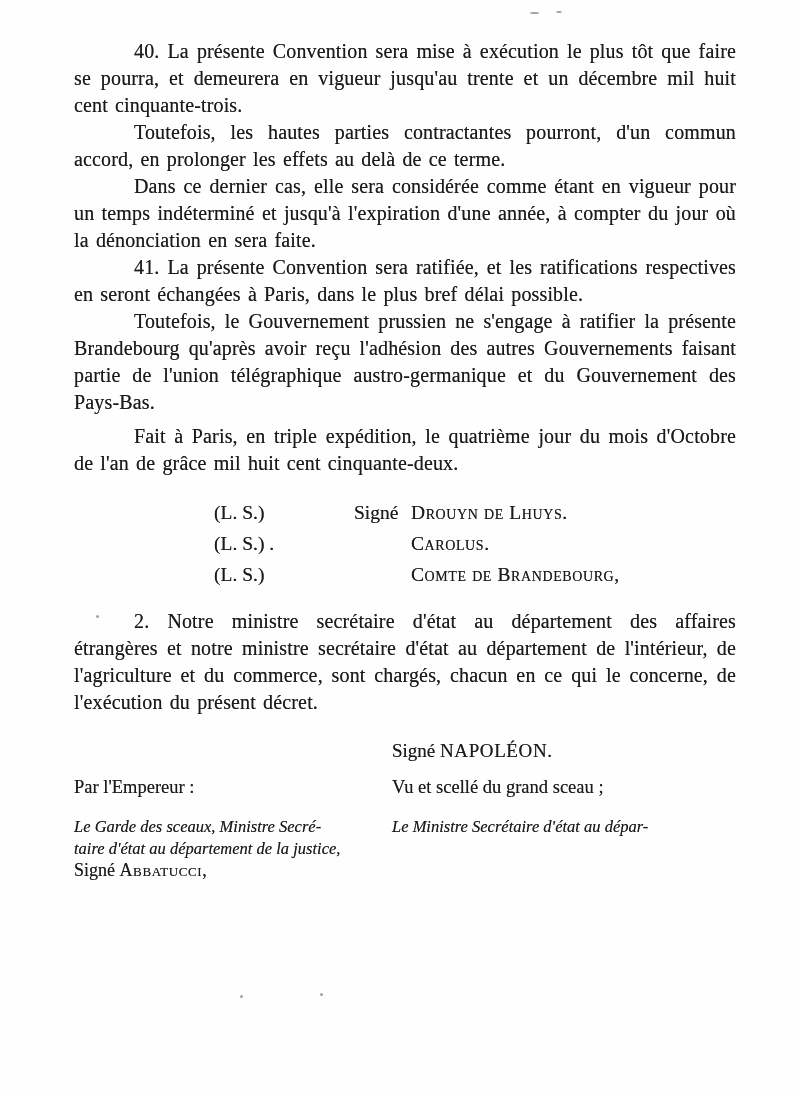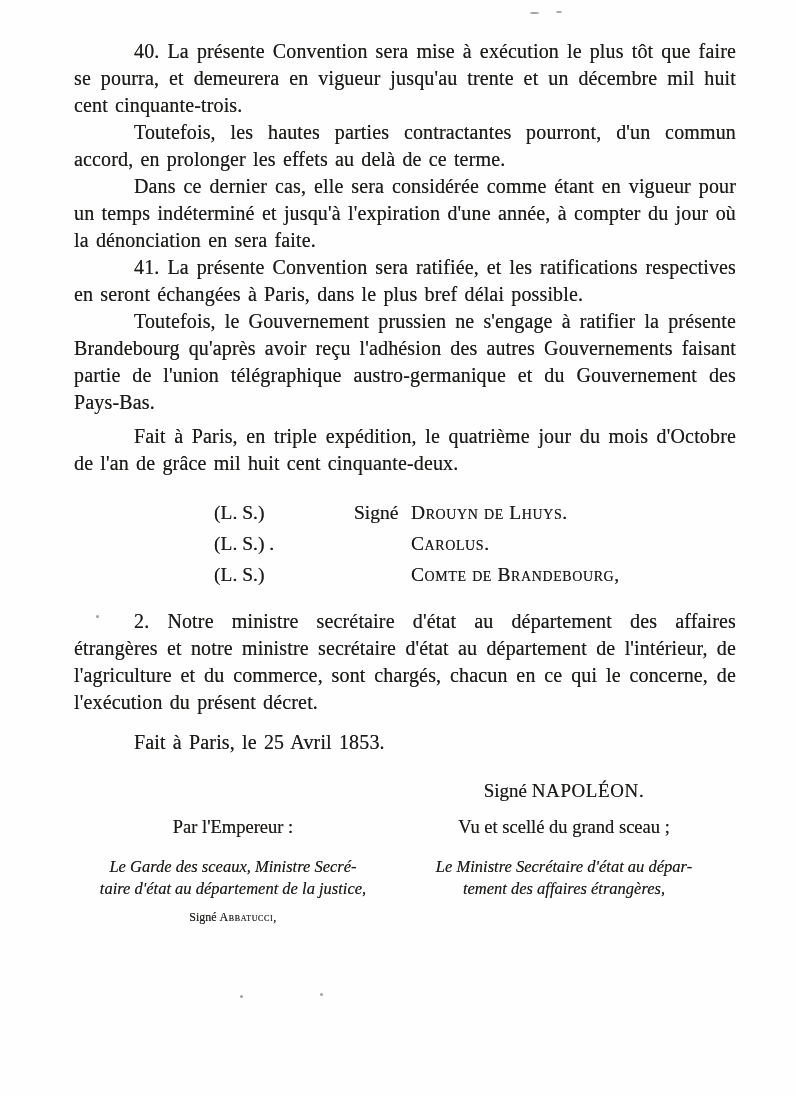--- a/index.html
+++ b/index.html
@@ -55,25 +55,25 @@
   }
 
   
   .footer {
     margin-top: 24px;
     display: grid;
     grid-template-columns: 318px 344px;
     column-gap: 0;
     text-shadow: 0 0 0.4px rgba(20,18,15,0.6);
   }
-  .footer .cell { text-align: center; }
+  .footer .cell { }
   .row-napoleon { margin-top: 0; font-size: 19px; }
   .row-attest { margin-top: 10px; font-size: 18.5px; line-height: 30px; }
   .row-titles { margin-top: 14px; font-size: 16.5px; line-height: 21.5px; font-style: italic; }
-  .row-signed { margin-top: 11px; font-size: 12px; }
+  .row-signed { margin-top: 1px; font-size: 18px; }
   .official-line { display: block; font-style: italic; }
   .caps-name { letter-spacing: 0.6px; }
 
   
   .speck {
     position: absolute;
     background: #555;
     border-radius: 50%;
     opacity: 0.55;
   }
@@ -104,40 +104,38 @@
         <span class="sc">Carolus.</span>
       </div>
       <div class="seal-row">
         <span class="seal-label">(L. S.)</span>
         <span class="sig-prefix"></span>
         <span class="sc">Comte de Brandebourg,</span>
       </div>
     </div>
 
     <p class="body-par">2. Notre ministre secrétaire d'état au département des affaires étrangères et notre ministre secrétaire d'état au département de l'intérieur, de l'agriculture et du commerce, sont chargés, chacun en ce qui le concerne, de l'exécution du présent décret.</p>
-    <p class="body-par gap-before">Fait à Paris, le 25 Avril 1853.</p>
 
     <div class="footer">
 
       <div class="cell row-napoleon"></div>
       <div class="cell row-napoleon">
         <span>Signé</span>
         <span class="caps-name">NAPOLÉON.</span>
       </div>
 
       <div class="cell row-attest">Par l'Empereur :</div>
       <div class="cell row-attest">Vu et scellé du grand sceau ;</div>
 
       <div class="cell row-titles">
         <span class="official-line">Le Garde des sceaux, Ministre Secré-</span>
         <span class="official-line">taire d'état au département de la justice,</span>
       </div>
       <div class="cell row-titles">
         <span class="official-line">Le Ministre Secrétaire d'état au dépar-</span>
-        <span class="official-line">tement des affaires étrangères,</span>
       </div>
 
       <div class="cell row-signed">
         <span>Signé</span>
         <span class="sc">Abbatucci,</span>
       </div>
 
     </div>
   </div>
 

